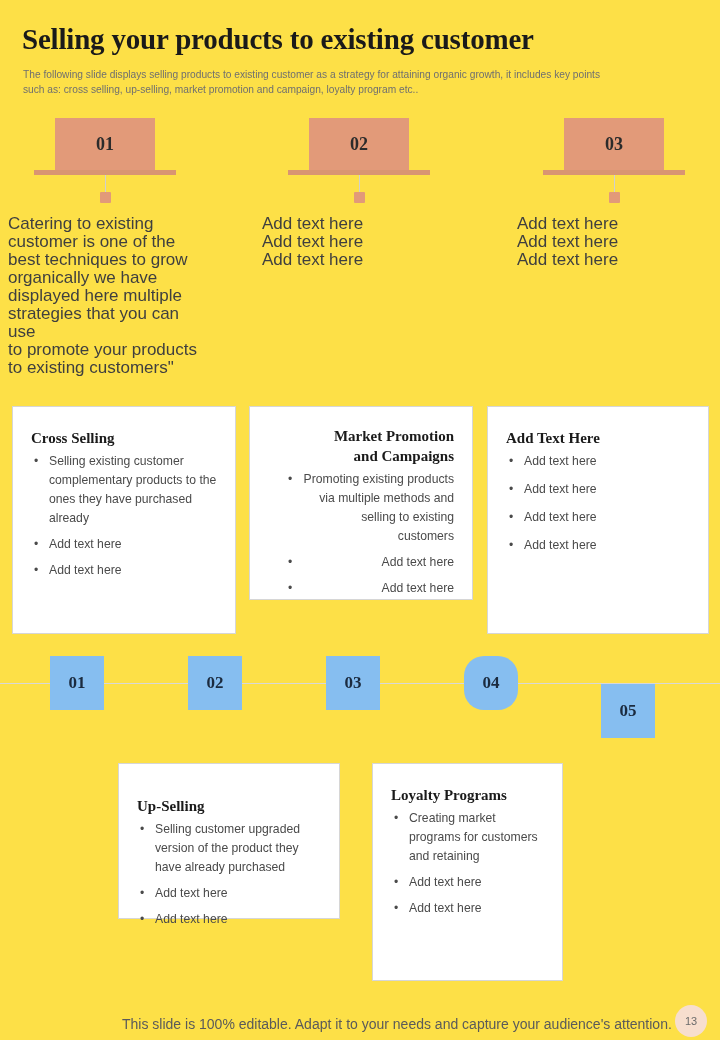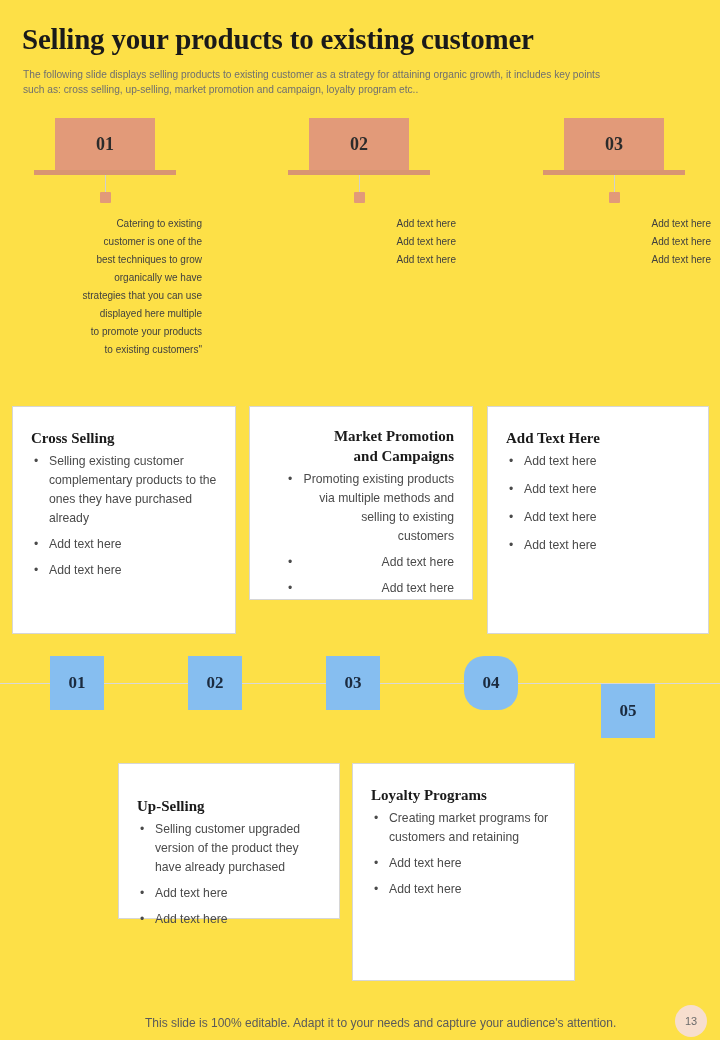--- a/index.html
+++ b/index.html
@@ -71,22 +71,22 @@
   }
   .topcol .dot {
     width: 11px;
     height: 11px;
     background: #E29A79;
     border-radius: 1px;
     margin: 0 auto;
   }
   .topcol .body {
     margin-top: 12px;
-    text-align: right;
-    font-size: 10px;
+    text-align: left;
+    font-size: 17px;
     line-height: 18px;
     color: #3f3f3f;
     width: 194px;
   }
   #topcol-1 { left: 8px; }
   #topcol-1 .body { width: 194px; }
   #topcol-2 { left: 262px; }
   #topcol-3 { left: 517px; }
 
   
@@ -148,30 +148,29 @@
     color: #1b2b3f;
   }
   #tlbox-1 { left: 50px; }
   #tlbox-2 { left: 188px; }
   #tlbox-3 { left: 326px; }
   #tlbox-4 { left: 464px; border-radius: 20px; }
   #tlbox-5 { left: 601px; margin-top: 28px; }
 
   
   #card-upsell  { left: 118px; top: 763px; width: 222px; height: 156px; padding: 32px 16px 0 18px; }
-  #card-loyalty { left: 352px; top: 763px; width: 223px; height: 218px; padding: 21px 20px 0 18px; }
+  #card-loyalty { left: 372px; top: 763px; width: 191px; height: 218px; padding: 21px 20px 0 18px; }
 
   
   .footnote {
     position: absolute;
     left: 122px;
     top: 1016px;
-    font-size: 12px;
+    font-size: 14px;
     color: #5a5a5a;
-    margin-left: 23px;
   }
   .pagebadge {
     position: absolute;
     left: 675px;
     top: 1005px;
     width: 32px;
     height: 32px;
     border-radius: 50%;
     background: #F7DECE;
     display: flex;
@@ -194,22 +193,22 @@
       <span class="num">01</span>
     </div>
     <div class="base"></div>
     <div class="stem"></div>
     <div class="dot"></div>
     <div class="body">
       <div>Catering to existing</div>
       <div>customer is one of the</div>
       <div>best techniques to  grow</div>
       <div>organically we have</div>
+      <div>displayed here multiple</div>
       <div>strategies that you can use</div>
-      <div>displayed here multiple</div>
       <div>to promote your products</div>
       <div>to existing customers"</div>
     </div>
   </div>
 
   <div class="topcol" id="topcol-2">
     <div class="plate">
       <span class="num">02</span>
     </div>
     <div class="base"></div>

